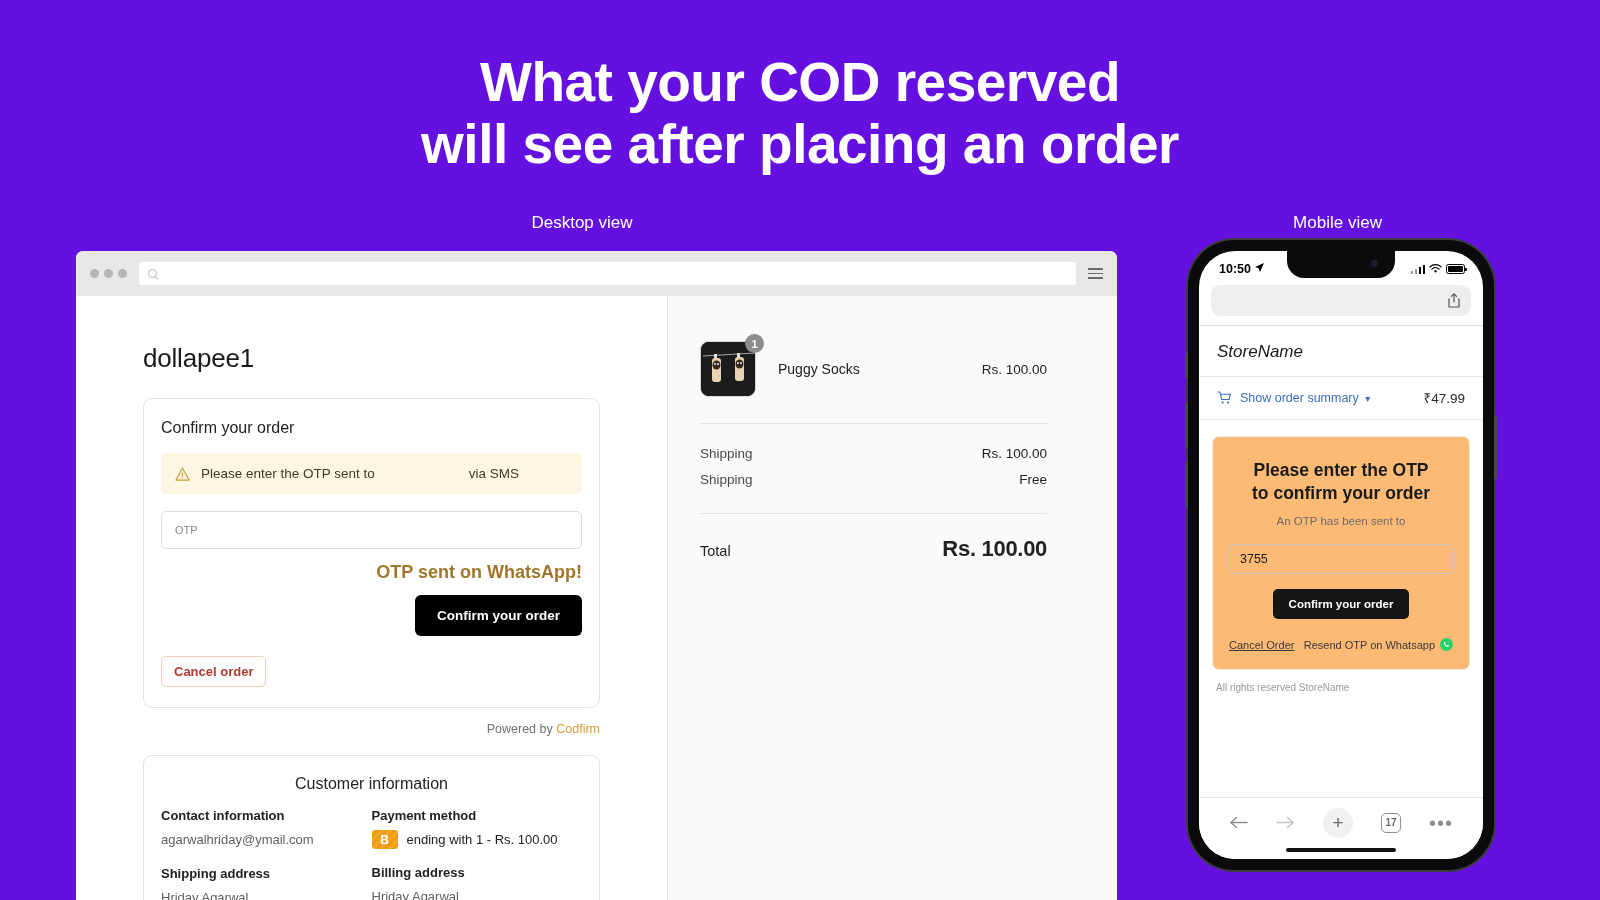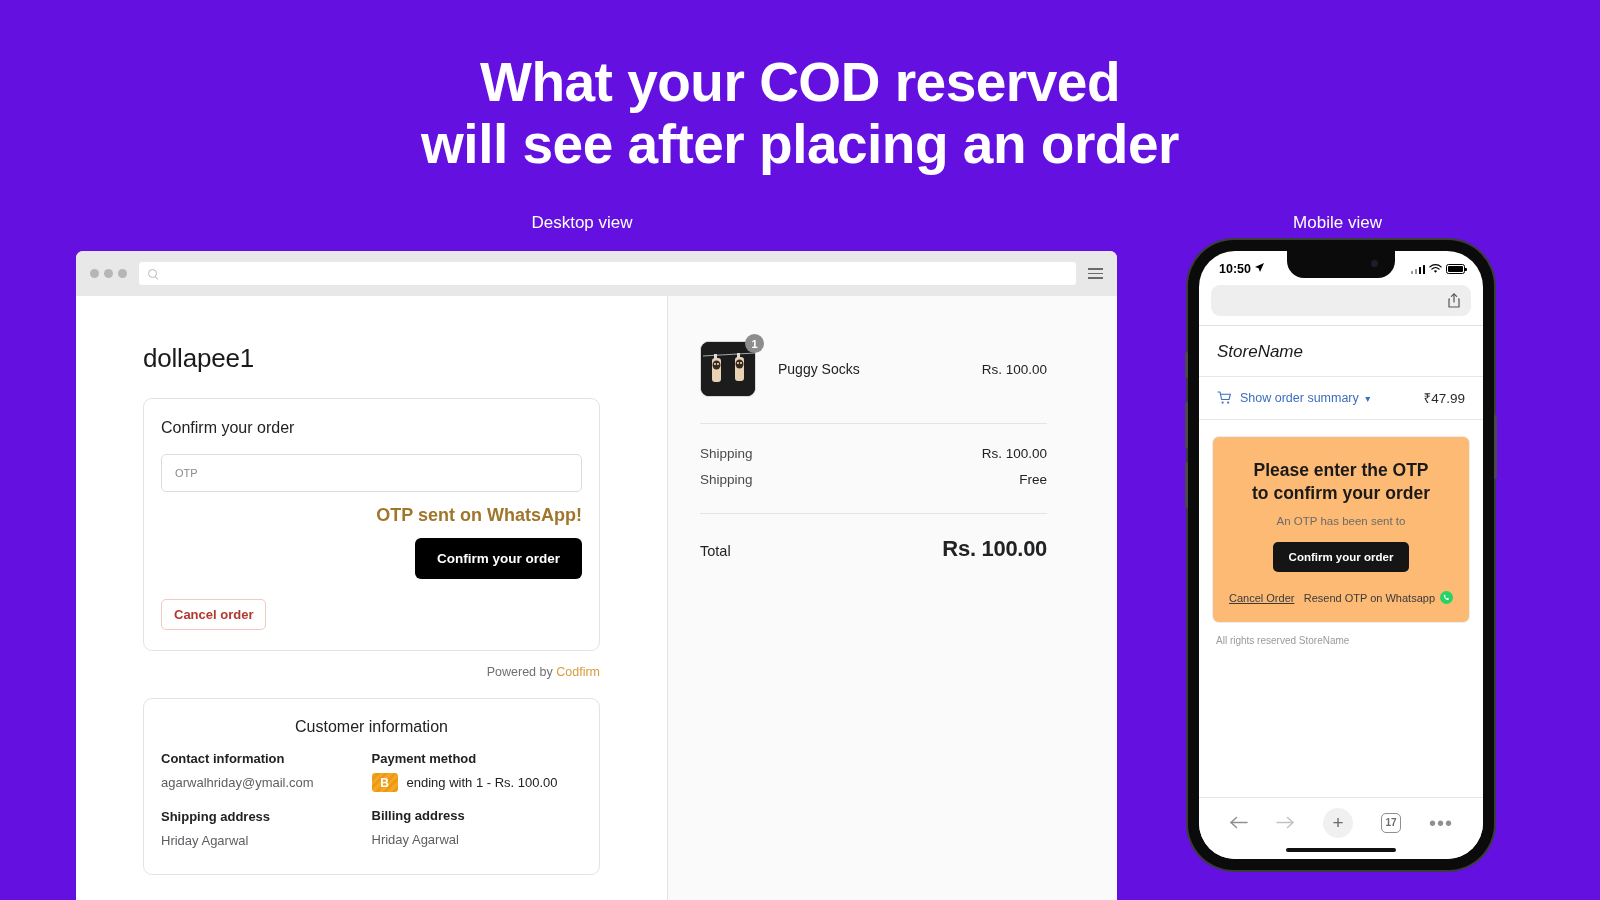--- a/index.html
+++ b/index.html
@@ -294,20 +294,30 @@
   </div>
 
   <div class="browser-body">
 
     <div class="pane-left">
       <div class="store-title">dollapee1</div>
 
       <div class="card">
         <div class="card-title">Confirm your order</div>
 
+        <div class="alert">
+          <svg class="warn" viewBox="0 0 16 15">
+            <path d="M8 1 L15 14 H1 Z" fill="none" stroke="#c99a3a" stroke-width="1.2" stroke-linejoin="round"></path>
+            <rect x="7.4" y="6" width="1.2" height="4" fill="#c99a3a"></rect>
+            <rect x="7.4" y="11" width="1.2" height="1.3" fill="#c99a3a"></rect>
+          </svg>
+          <span>Please enter the OTP sent to</span>
+          <span class="phone-gap"></span>
+          <span>via SMS</span>
+        </div>
 
         <div class="otp-input">
           <span>OTP</span>
         </div>
 
         <div class="otp-note">OTP sent on WhatsApp!</div>
 
         <div class="confirm-row">
           <button class="btn-confirm">Confirm your order</button>
         </div>
@@ -454,20 +464,23 @@
       </span>
       <span class="m-total">₹47.99</span>
     </div>
 
     <div class="m-card">
       <h2>
         <span>Please enter the OTP</span><br>
         <span>to confirm your order</span>
       </h2>
       <div class="m-sub">An OTP has been sent to</div>
+      <div class="m-input">
+        <span>3755</span>
+      </div>
       <button class="m-btn">Confirm your order</button>
       <div class="m-links">
         <span class="m-cancel">Cancel Order</span>
         <span class="m-resend">
           <span>Resend OTP on Whatsapp</span>
           <svg class="wa" viewBox="0 0 14 14">
             <circle cx="7" cy="7" r="7" fill="#25D366"></circle>
             <path d="M4.6 4.1 c0.5 -0.2 0.8 0 1 0.4 l0.4 0.9 c0.1 0.3 0 0.5 -0.2 0.7 l-0.3 0.3 c0.4 0.8 1 1.3 1.8 1.7 l0.3 -0.4 c0.2 -0.2 0.4 -0.3 0.7 -0.2 l0.9 0.4 c0.4 0.2 0.5 0.5 0.4 0.9 c-0.2 0.7 -1 1 -1.7 0.8 C6.3 9 4.9 7.7 4.3 6.1 C4 5.3 4.1 4.4 4.6 4.1 Z" fill="#fff"></path>
           </svg>
         </span>

